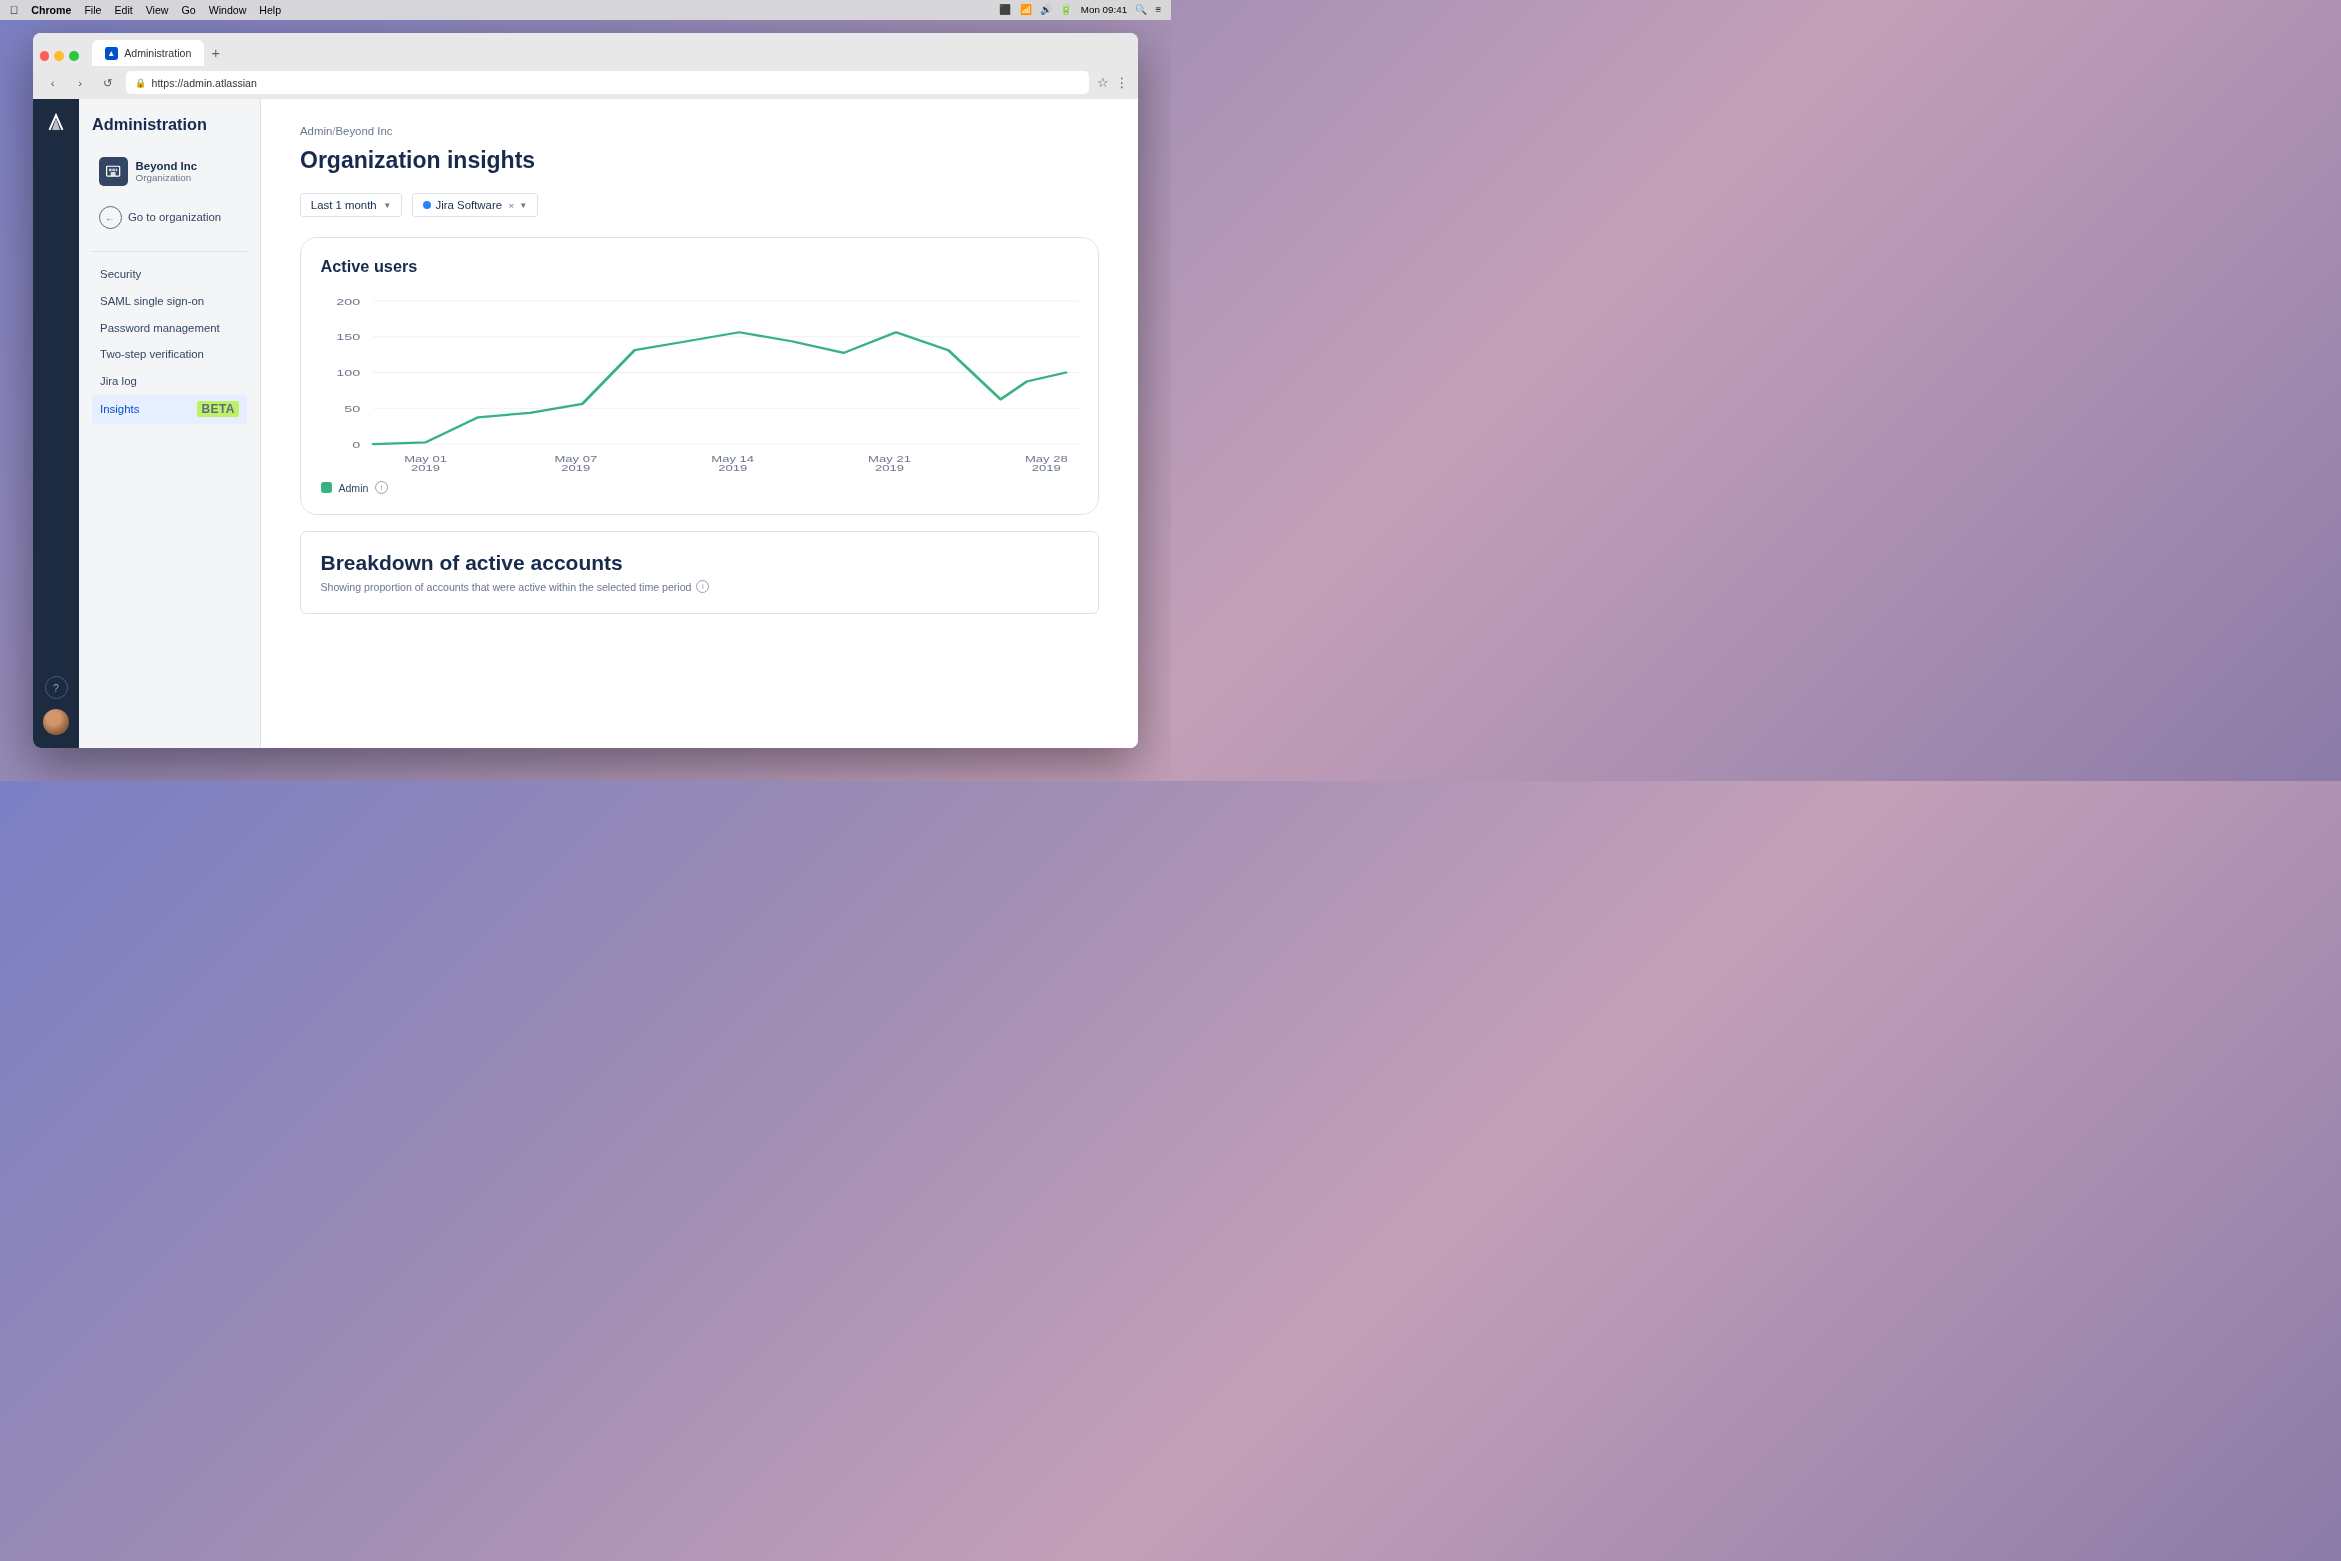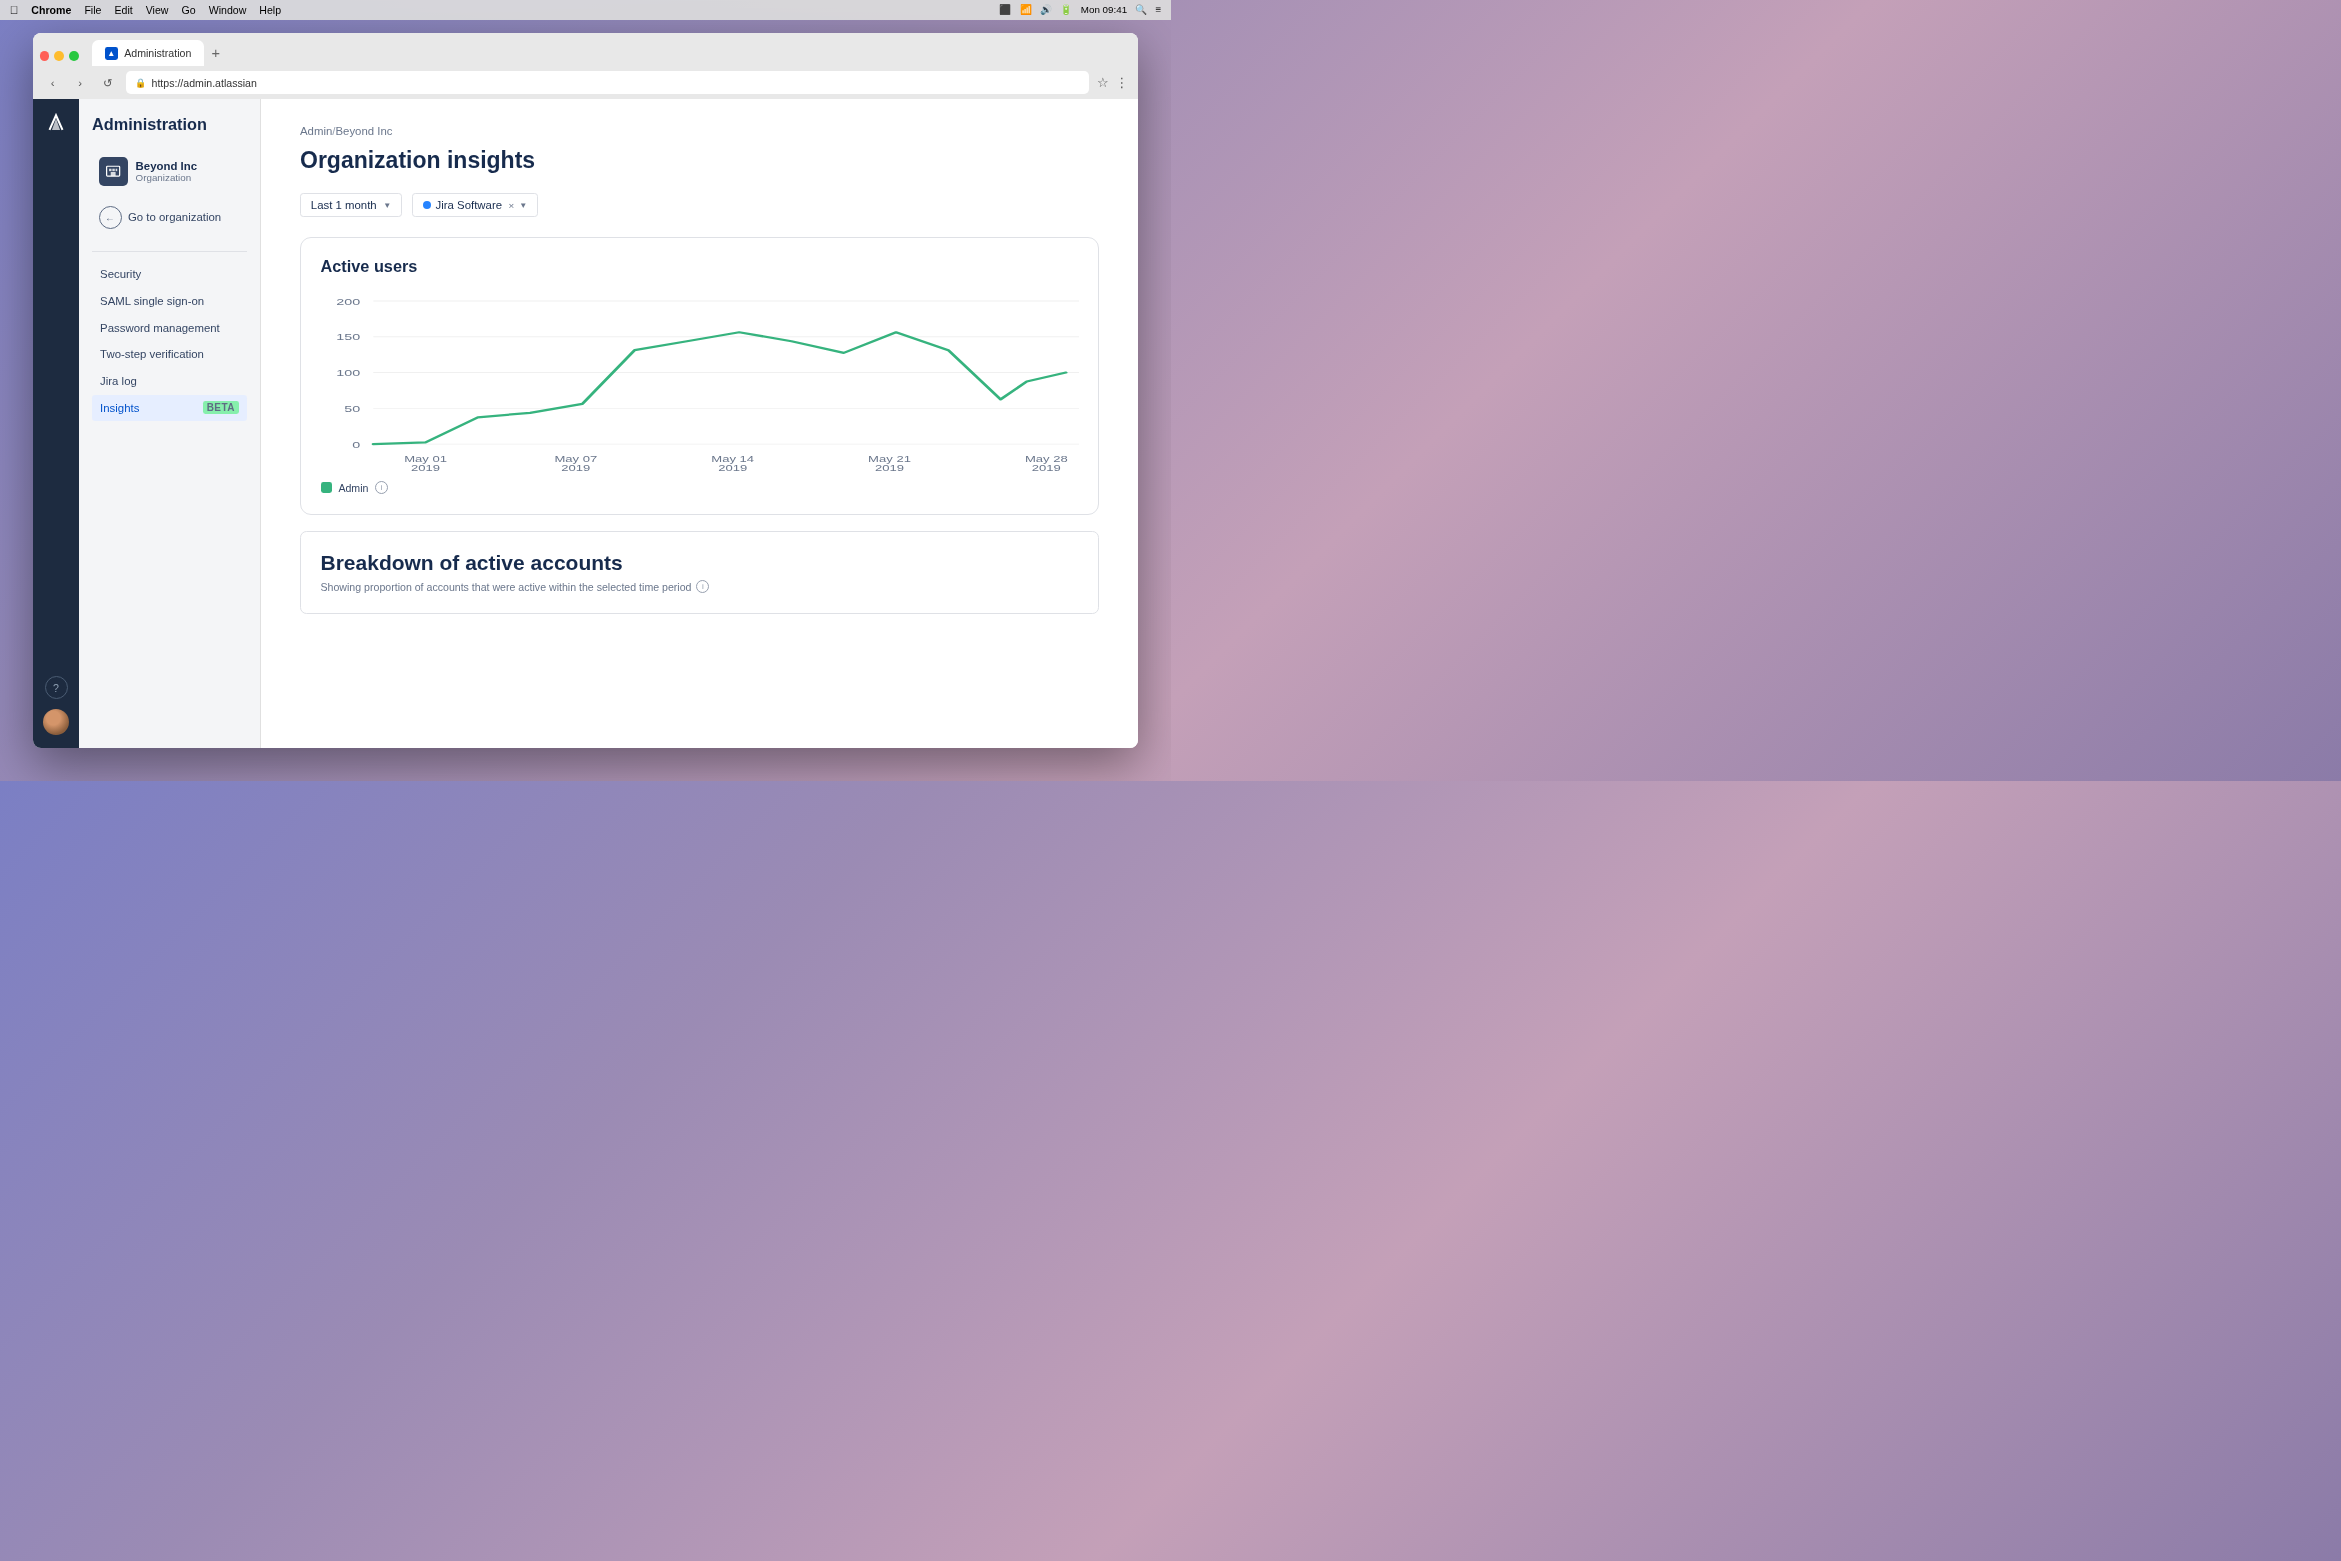--- a/index.html
+++ b/index.html
@@ -302,24 +302,24 @@
       background: #e6eeff;
       color: #0052cc;
       font-weight: 500;
     }
     .nav-item-row {
       display: flex;
       align-items: center;
       justify-content: space-between;
     }
     .beta-badge {
-      font-size: 10px;
+      font-size: 12px;
       font-weight: 700;
       color: #5e6c84;
-      background: #86efac;
+      background: #bef264;
       border-radius: 2.4px;
       padding: 0.8px 4.1px;
       letter-spacing: 0.4px;
     }
 
     
     .main-content {
       flex: 1;
       background: #fff;
       overflow-y: auto;
@@ -390,21 +390,21 @@
     }
     .product-x {
       color: #6b778c;
       font-size: 9.8px;
       margin-left: 1.6px;
     }
 
     
     .chart-card {
       border: 0.8px solid #dfe1e6;
-      border-radius: 11px;
+      border-radius: 17px;
       padding: 19.5px;
       margin-bottom: 16.3px;
     }
     .chart-title {
       font-size: 16.3px;
       font-weight: 600;
       color: #172b4d;
       margin-bottom: 16.3px;
     }
     .chart-area {

